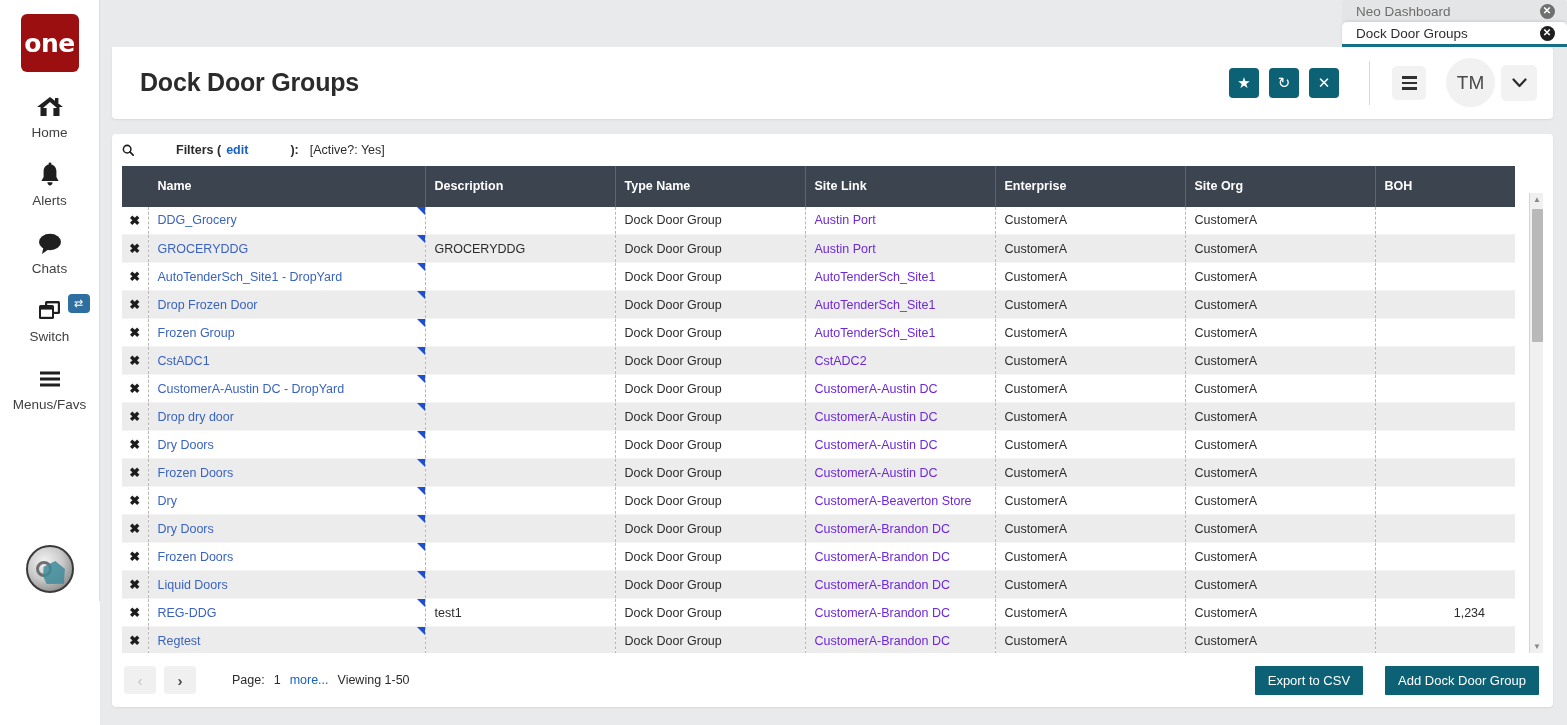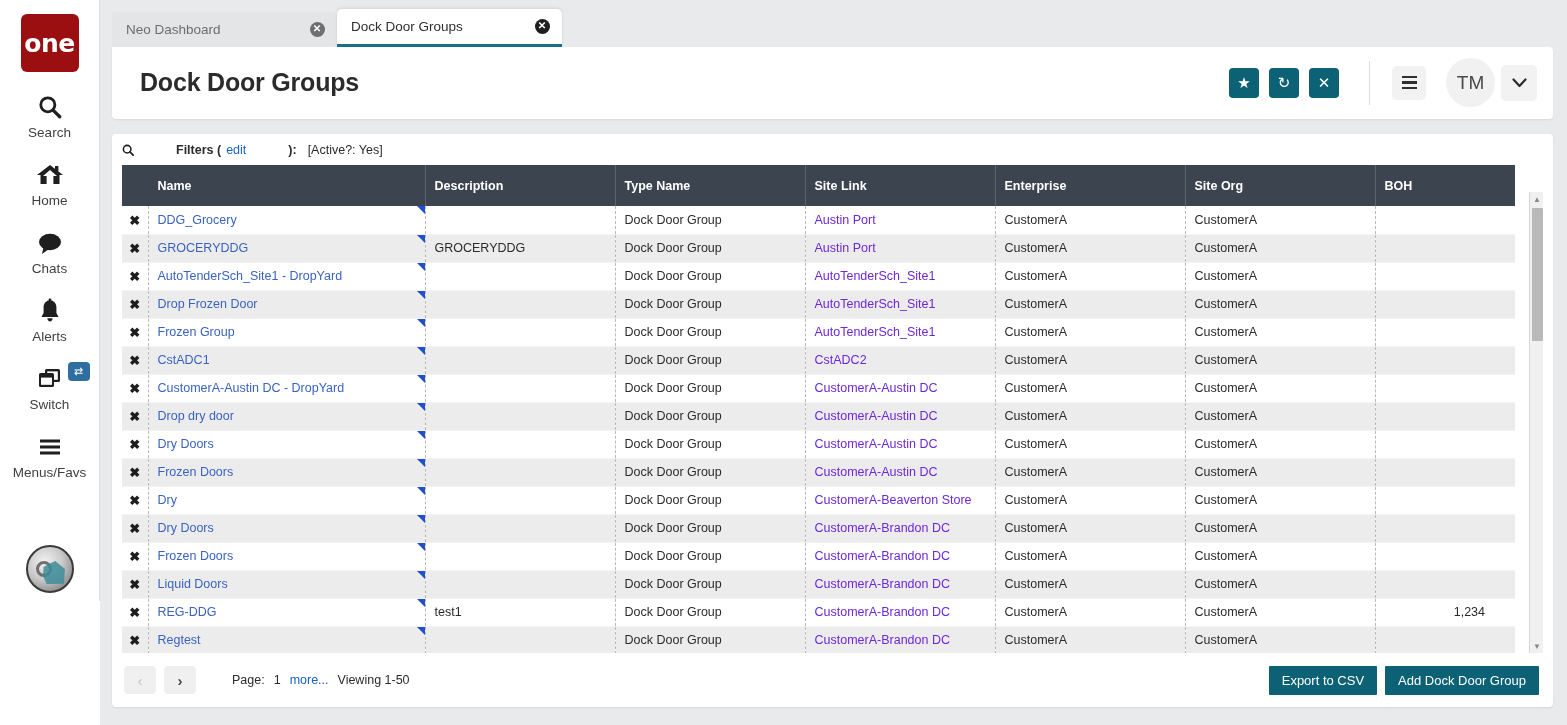--- a/index.html
+++ b/index.html
@@ -68,20 +68,21 @@
     display: flex; flex-direction: column;
     position: relative;
   }
 
   
   #tab-strip {
     height: 47px; background: #e9eaec;
     display: flex; align-items: flex-end; gap: 0;
     padding-left: 12px;
     position: relative;
+    flex-direction: column;
   }
   .tab {
     height: 35px; min-width: 225px;
     display: flex; align-items: center;
     padding: 0 12px 0 14px;
     font-size: 13.5px; position: relative;
     cursor: pointer;
   }
   .tab.inactive { background: #e4e5e7; color: #6d6d6d; border-radius: 4px 4px 0 0; }
   .tab.active {
@@ -156,21 +157,21 @@
     display:flex; flex-direction:column;
     overflow:hidden;
     margin-bottom: 18px;
   }
   #filters-bar {
     height: 32px; display:flex; align-items:center;
     padding-left: 10px; font-size: 12.5px; color:#2b2b2b;
     gap: 5px;
   }
   #filters-bar .f-label { font-weight: 700; padding-left: 37px; }
-  #filters-bar .f-edit { color:#1862c6; font-weight:400; cursor:pointer; }
+  #filters-bar .f-edit { color:#1862c6; font-weight:700; cursor:pointer; }
   #filters-bar .f-value { color:#2b2b2b; margin-left: 6px; }
 
   
   #table-wrap { position: relative; flex: 1 1 auto; overflow: hidden; margin-left: 10px; margin-right: 10px;}
   table { border-collapse: collapse; width: 1393px; table-layout: fixed; }
   thead th {
     background: #3c4450; color:#fff; font-size: 12.5px; font-weight: 700;
     text-align: left; height: 41px; padding: 0 0 0 9px;
     border-right: 1px solid #5d6470;
     white-space: nowrap;
@@ -237,74 +238,65 @@
     color:#4a4a4a; font-size: 15px; cursor:pointer; margin-right: 8px;
   }
   .pg-btn.disabled { color:#c3c3c3; }
   #pg-info { font-size: 12.5px; color:#2b2b2b; margin-left: 28px; display:flex; gap:9px; align-items:flex-start;}
   #pg-info .pg-more { color:#1862c6; cursor:pointer; }
   #footer-spacer { flex:1 1 auto; }
   .teal-btn {
     background:#0d6174; color:#fff; font-size: 13px;
     height: 29px; padding: 0 13px; border-radius: 1px;
     display:flex;align-items:center;justify-content:center;
-    cursor:pointer; margin-left: 8px; white-space:nowrap;
+    cursor:pointer; margin-left: 22px; white-space:nowrap;
   }
 </style>
 </head>
 <body>
 
 <div id="left-rail">
 
   <div id="brand-logo">
     <span>one</span>
   </div>
 
-  <div class="rail-item">
-    <span class="rail-icon">
-      <svg width="26" height="26" viewBox="0 0 24 24">
-          <circle cx="10" cy="10" r="6.5" fill="none" stroke="#1f1f1f" stroke-width="2.6"></circle>
-          <line x1="14.8" y1="14.8" x2="21" y2="21" stroke="#1f1f1f" stroke-width="3" stroke-linecap="round"></line>
-        </svg>
-    </span>
-    <span class="rail-label">Search</span>
-  </div>
 
   <div class="rail-item">
     <span class="rail-icon">
       <svg width="28" height="26" viewBox="0 0 28 26">
           <path d="M14 3 L27 13 L23.5 13 L23.5 22 L4.5 22 L4.5 13 L1 13 Z" fill="#1f1f1f"></path>
           <rect x="19" y="4" width="3.4" height="5" fill="#1f1f1f"></rect>
           <path d="M14 8 L21 14 L7 14 Z" fill="#ffffff"></path>
           <rect x="10.6" y="14" width="6.8" height="8" fill="#ffffff"></rect>
         </svg>
     </span>
     <span class="rail-label">Home</span>
   </div>
 
 
   <div class="rail-item">
     <span class="rail-icon">
-      <svg width="28" height="24" viewBox="0 0 28 24">
-          <ellipse cx="14" cy="11" rx="11" ry="8.2" fill="#1f1f1f"></ellipse>
-          <path d="M7.5 16 L6 23 L13 18 Z" fill="#1f1f1f"></path>
-        </svg>
-    </span>
-    <span class="rail-label">Chats</span>
-  </div>
-
-  <div class="rail-item">
-    <span class="rail-icon">
       <svg width="26" height="26" viewBox="0 0 26 26">
           <path d="M13 2.2 C16.6 2.2 19.4 5.2 19.4 9 L19.4 15 L21.6 19 L4.4 19 L6.6 15 L6.6 9 C6.6 5.2 9.4 2.2 13 2.2 Z" fill="#1f1f1f"></path>
           <rect x="11.6" y="0.6" width="2.8" height="2.6" rx="1.2" fill="#1f1f1f"></rect>
           <path d="M10.4 20.2 L15.6 20.2 C15.6 22.2 14.4 23.4 13 23.4 C11.6 23.4 10.4 22.2 10.4 20.2 Z" fill="#1f1f1f"></path>
         </svg>
     </span>
     <span class="rail-label">Alerts</span>
+  </div>
+
+  <div class="rail-item">
+    <span class="rail-icon">
+      <svg width="28" height="24" viewBox="0 0 28 24">
+          <ellipse cx="14" cy="11" rx="11" ry="8.2" fill="#1f1f1f"></ellipse>
+          <path d="M7.5 16 L6 23 L13 18 Z" fill="#1f1f1f"></path>
+        </svg>
+    </span>
+    <span class="rail-label">Chats</span>
   </div>
 
   <div class="rail-item">
     <span class="rail-icon">
       <svg width="28" height="24" viewBox="0 0 28 24">
           <rect x="9" y="2" width="15" height="13" rx="1.6" fill="#1f1f1f"></rect>
           <rect x="11.2" y="4.4" width="10.6" height="8.4" fill="#ffffff"></rect>
           <rect x="3" y="6" width="15" height="14" rx="1.6" fill="#1f1f1f"></rect>
           <rect x="5" y="10.6" width="11" height="7.2" fill="#ffffff"></rect>
         </svg>

